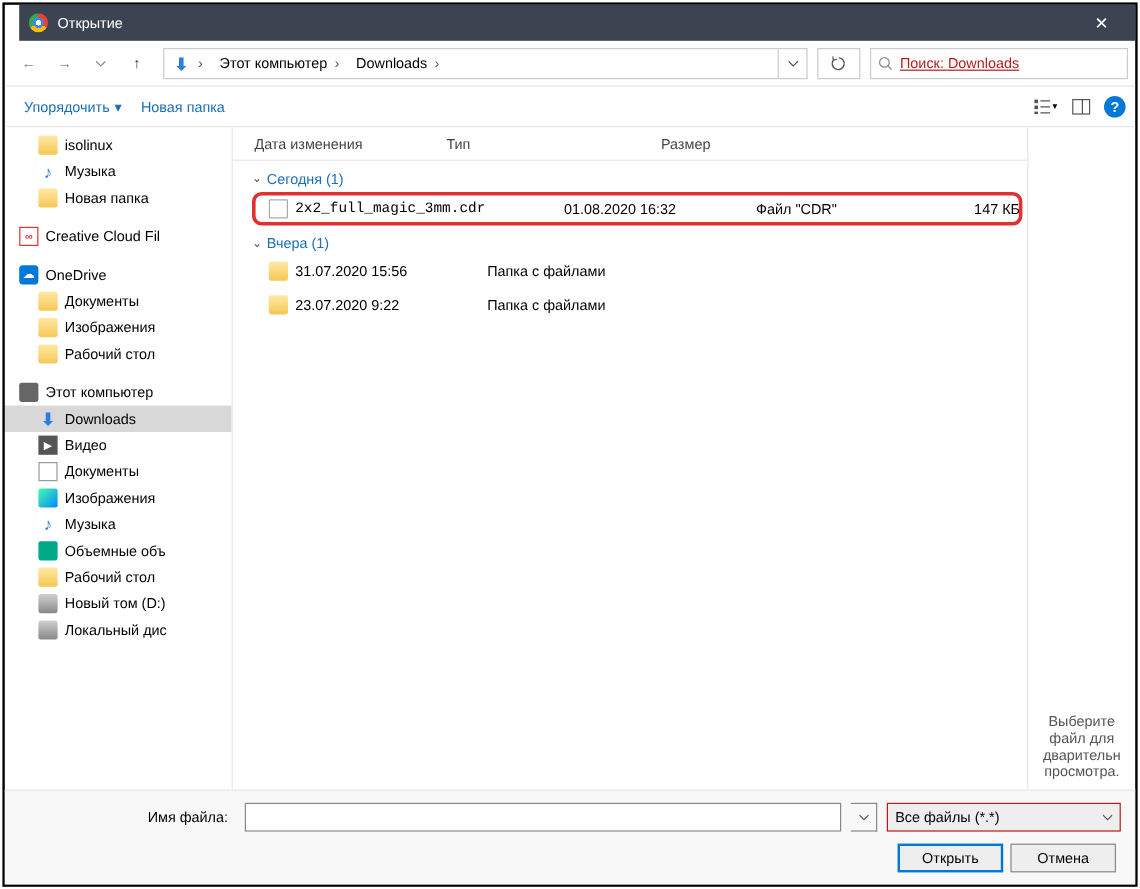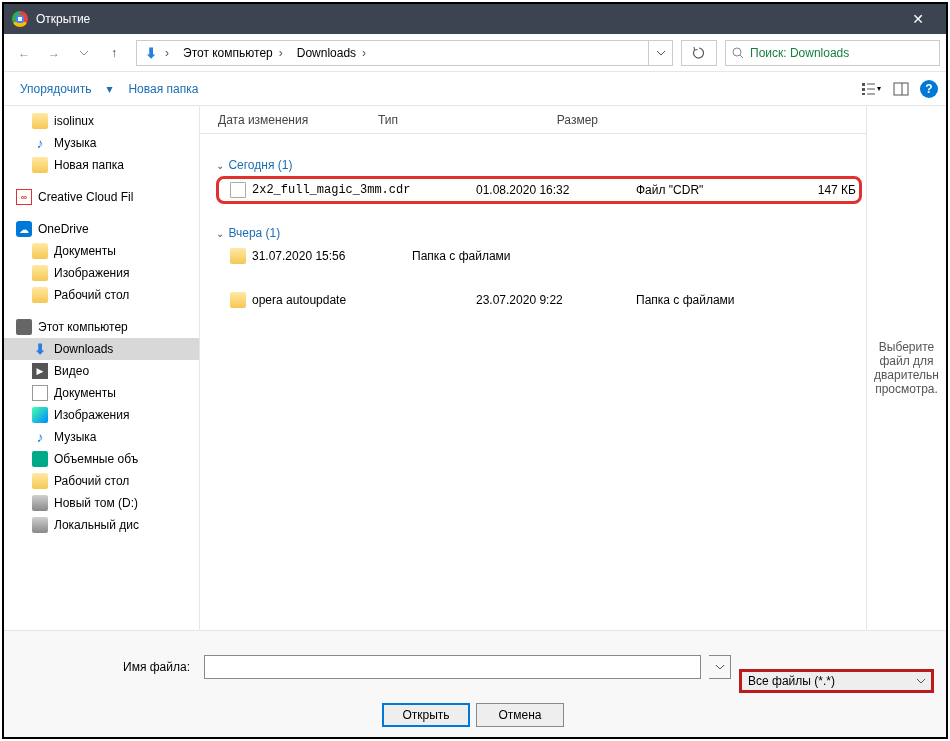--- a/index.html
+++ b/index.html
@@ -1,32 +1,32 @@
 <!DOCTYPE html>
 <html><head>
 <meta charset="utf-8">
 <style>
 * { box-sizing: border-box; margin: 0; padding: 0; font-family: "Segoe UI", Tahoma, sans-serif; font-size: 12px; }
 body { background: #fff; width: 950px; height: 741px; overflow: hidden; position: relative; }
 .outer-border { border: 2px solid #000; width: 946px; height: 737px; margin: 2px; background: #fff; display: flex; flex-direction: column; }
-.titlebar { background: #3c4451; color: #fff; height: 30px; display: flex; align-items: center; padding: 0 8px; }
+.titlebar { background: #3c4451; color: #fff; height: 30px; display: flex; align-items: center; padding: 0 8px; margin-left: 12px; }
 .titlebar .chrome-ico { width: 16px; height: 16px; margin-right: 8px; background: radial-gradient(circle at 50% 50%, #fff 0 20%, #4285f4 21% 38%, transparent 39%), conic-gradient(#ea4335 0deg 120deg, #fbbc05 120deg 240deg, #34a853 240deg 360deg); border-radius: 50%; }
 .titlebar-title { flex: 1; }
 .titlebar-close { width: 40px; text-align: center; font-size: 14px; }
 .navbar { height: 38px; border-bottom: 1px solid #e6e6e6; display: flex; align-items: center; padding: 0 6px; gap: 2px; }
 .nav-btn { width: 28px; height: 28px; display: flex; align-items: center; justify-content: center; color: #888; }
 .nav-btn.active { color: #333; }
 .breadcrumb { flex: 1; height: 26px; border: 1px solid #ccc; display: flex; align-items: center; margin: 0 6px; background: #fff; }
 .bc-seg { padding: 0 6px; height: 100%; display: flex; align-items: center; gap: 4px; }
 .bc-sep::after { content: "›"; color: #555; padding: 0 2px; }
 .bc-dd { width: 24px; display: flex; align-items: center; justify-content: center; margin-left: auto; border-left: 1px solid #ccc; height: 100%; }
 .refresh-box { width: 36px; height: 26px; border: 1px solid #ccc; display: flex; align-items: center; justify-content: center; margin-right: 6px; }
-.search-box { width: 215px; height: 26px; border: 1px solid #ccc; display: flex; align-items: center; padding: 0 6px; color: #15803d; gap: 6px; }
+.search-box { width: 215px; height: 26px; border: 1px solid #ccc; display: flex; align-items: center; padding: 0 6px; color: #b91c1c; gap: 6px; text-decoration: underline; }
 .toolbar { height: 34px; display: flex; align-items: center; padding: 0 8px; border-bottom: 1px solid #e6e6e6; }
-.tb-item { color: #1a6fb5; padding: 4px 8px; display: flex; align-items: center; gap: 15px; }
+.tb-item { color: #1a6fb5; padding: 4px 8px; display: flex; align-items: center; gap: 4px; }
 .tb-right { margin-left: auto; display: flex; gap: 8px; align-items: center; }
 .tb-ico { width: 22px; height: 22px; display: flex; align-items: center; justify-content: center; border: 1px solid transparent; }
 .help-ico { width: 18px; height: 18px; border-radius: 50%; background: #0078d7; color: #fff; display: flex; align-items: center; justify-content: center; font-weight: bold; }
 .main { flex: 1; display: flex; overflow: hidden; }
 .tree { width: 196px; border-right: 1px solid #e6e6e6; overflow-y: auto; padding: 4px 0; }
 .tree-item { height: 22px; display: flex; align-items: center; padding-left: 28px; gap: 6px; white-space: nowrap; overflow: hidden; }
 .tree-item.l1 { padding-left: 12px; }
 .tree-item.sel { background: #d8d8d8; }
 .ico { width: 16px; height: 16px; flex-shrink: 0; display: inline-flex; align-items: center; justify-content: center; }
 .folder-ico { background: linear-gradient(#ffe9a6, #f5c753); border-radius: 2px; }
@@ -42,34 +42,34 @@
 .img-ico { background: linear-gradient(135deg,#4fa,#08f); border-radius:2px; }
 .doc-ico { background:#fff; border:1px solid #999; }
 .cube-ico { background:#0a8; border-radius:2px; }
 .content { flex: 1; display: flex; }
 .filelist { flex: 1; overflow: hidden; }
 .col-headers { height: 28px; display: flex; align-items: center; border-bottom: 1px solid #e6e6e6; padding-left: 18px; color: #444; }
 .col-name { width: 230px; }
 .col-date { width: 160px; }
 .col-type { width: 140px; }
 .col-size { width: 80px; text-align: right; }
-.group { padding: 4px 0 0 12px; margin-top: 16px; }
+.group { padding: 4px 0 0 12px; }
 .group-hdr { color: #1a6fb5; padding: 4px 0 4px 4px; display: flex; align-items: center; gap: 4px; }
 .group-hdr::before { content: "⌄"; font-size: 10px; color: #555; }
 .file-row { height: 24px; display: flex; align-items: center; padding-left: 18px; position: relative; }
 .file-row .ico { margin-right: 6px; }
 .file-row.highlighted { outline: 3px solid #e03030; outline-offset: -1px; border-radius: 6px; margin: 2px 6px 2px 6px; padding-left: 12px; }
-.preview-pane { width: 80px; border-left: 1px solid #e6e6e6; display: flex; align-items: center; justify-content: center; text-align: center; color: #555; padding: 8px; font-size: 11px; }
+.preview-pane { width: 90px; border-left: 1px solid #e6e6e6; display: flex; align-items: flex-end; justify-content: center; text-align: center; color: #555; padding: 8px; font-size: 11px; }
 .bottom { border-top: 1px solid #e6e6e6; padding: 10px 12px; background: #f8f8f8; }
 .row { display: flex; align-items: center; gap: 8px; margin-bottom: 10px; }
 .row label { width: 180px; text-align: right; padding-right: 6px; }
 .filename-input { flex: 1; height: 24px; border: 1px solid #888; padding: 0 4px; }
 .fn-dd { width: 22px; height: 24px; border: 1px solid #888; border-left: none; display: flex; align-items: center; justify-content: center; }
-.filter-select { width: 195px; height: 24px; border: 3px solid #b91c1c; padding: 0 6px; display: flex; align-items: center; justify-content: space-between; background: #eee; margin-top: 28px; }
-.btn-row { display: flex; justify-content: center; gap: 6px; padding-right: 4px; }
+.filter-select { width: 195px; height: 24px; border: 1px solid #b91c1c; padding: 0 6px; display: flex; align-items: center; justify-content: space-between; background: #eee; }
+.btn-row { display: flex; justify-content: flex-end; gap: 6px; padding-right: 4px; }
 .btn { width: 88px; height: 24px; border: 1px solid #888; background: #eee; display: flex; align-items: center; justify-content: center; }
 .btn.primary { border: 2px solid #0078d7; }
 svg { display: block; }
 </style>
 </head>
 <body>
 
 <div class="outer-border">
 
   <div class="titlebar">
@@ -254,21 +254,20 @@
               <div class="file-row">
                 <span class="ico folder-ico"></span>
                 <div class="col-date">31.07.2020 15:56</div>
                 <div class="col-type">Папка с файлами</div>
                 <div class="col-size"></div>
               </div>
             </div>
             <div class="group">
               <div class="file-row">
                 <span class="ico folder-ico"></span>
-                <div class="col-name" style="width: 224px;">opera autoupdate</div>
                 <div class="col-date">23.07.2020 9:22</div>
                 <div class="col-type">Папка с файлами</div>
                 <div class="col-size"></div>
               </div>
             </div>
           </div>
       </div>
       <div class="preview-pane">
         <span>Выберите файл для дварительн просмотра.</span>
       </div>

